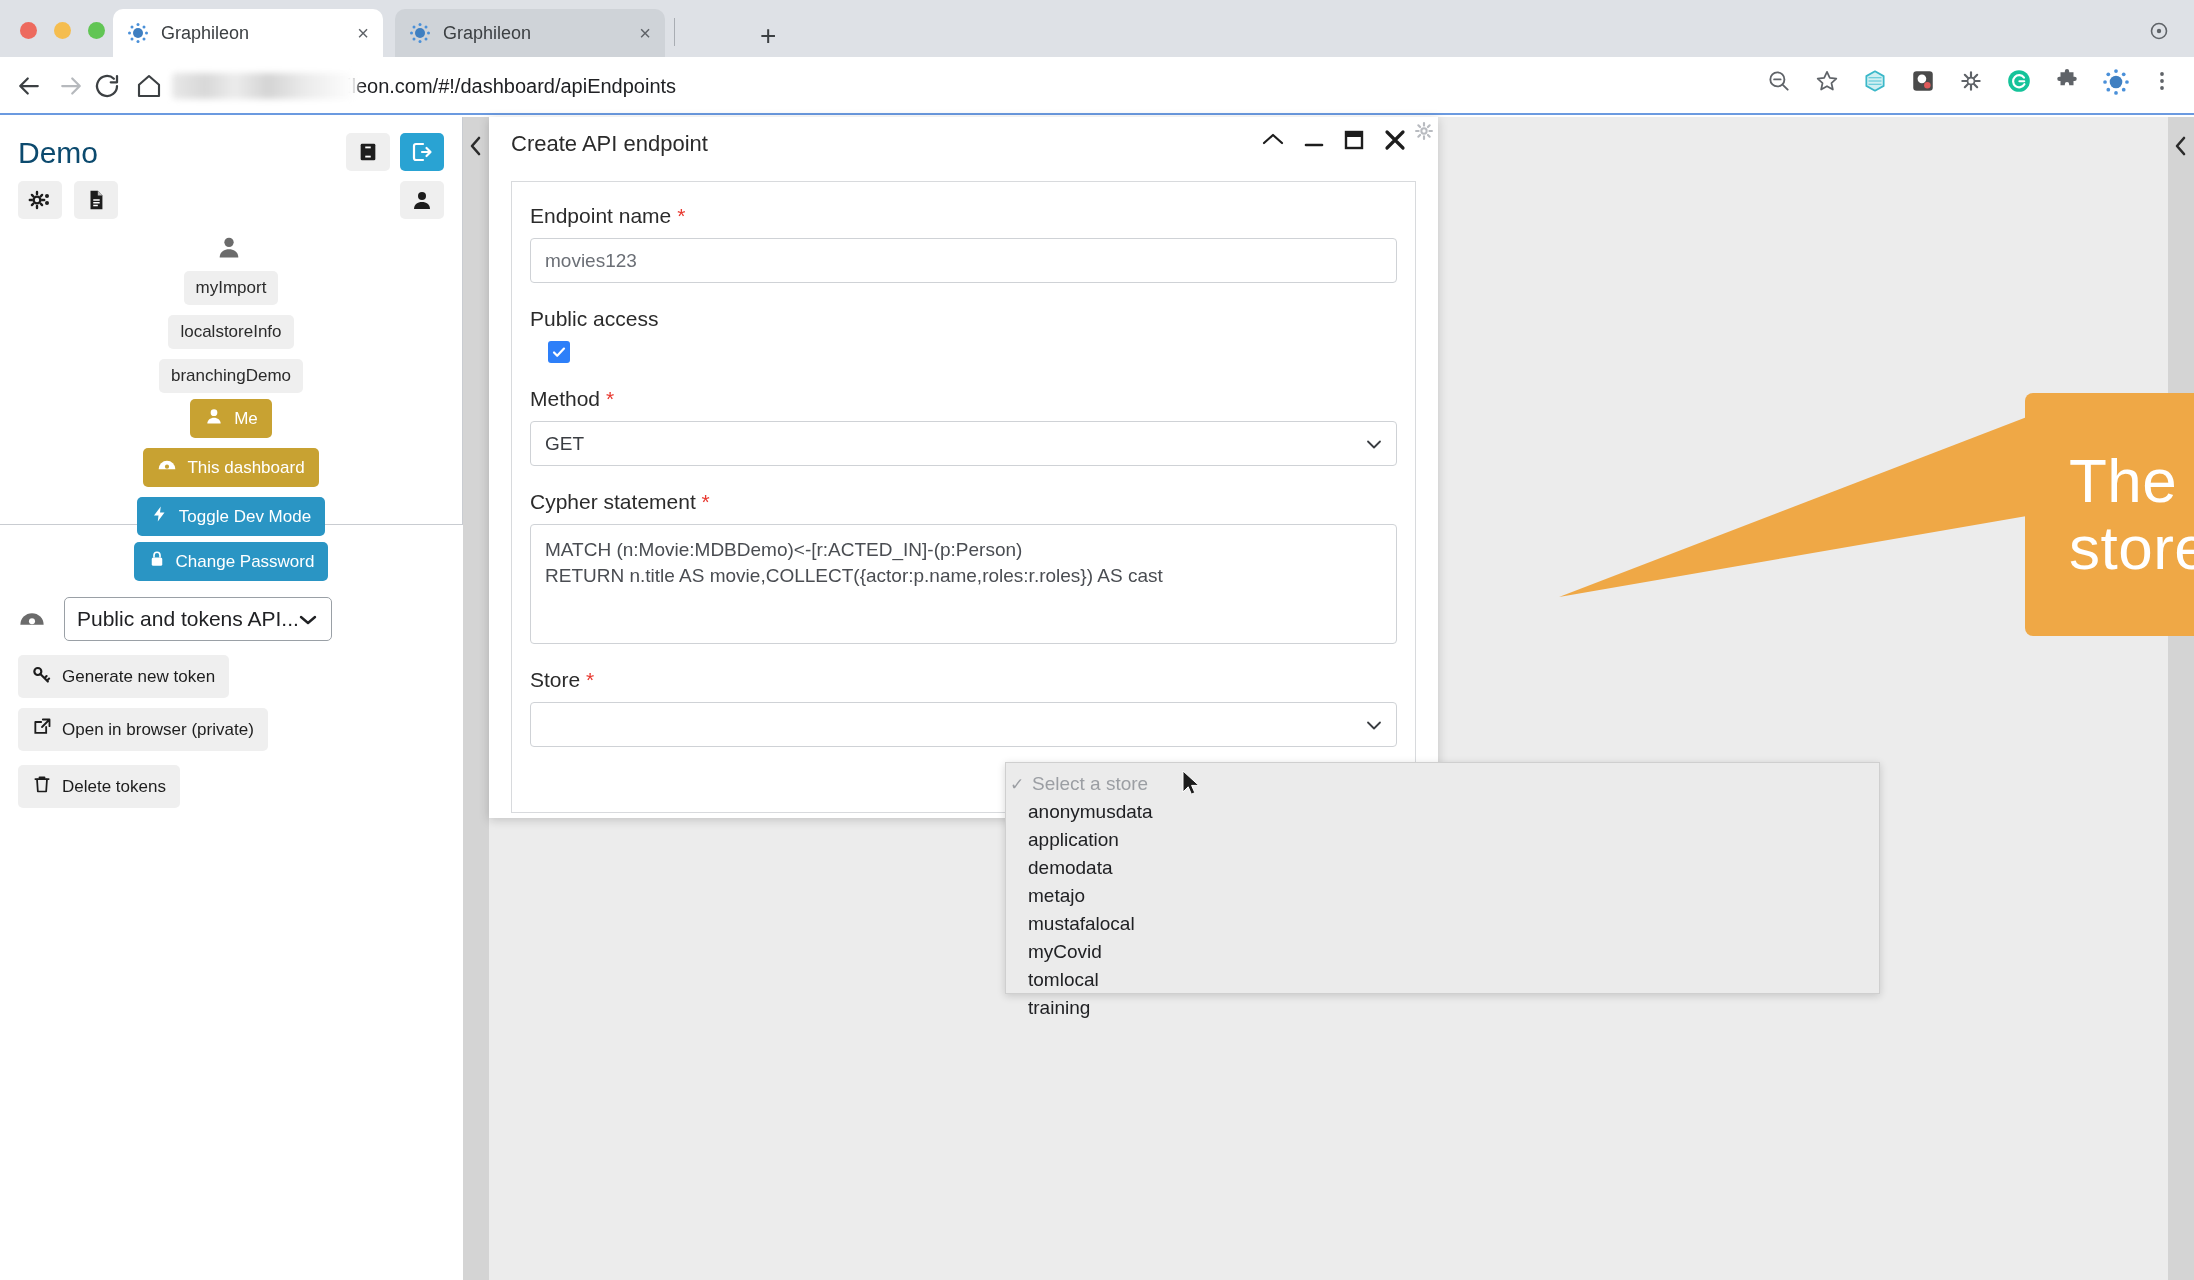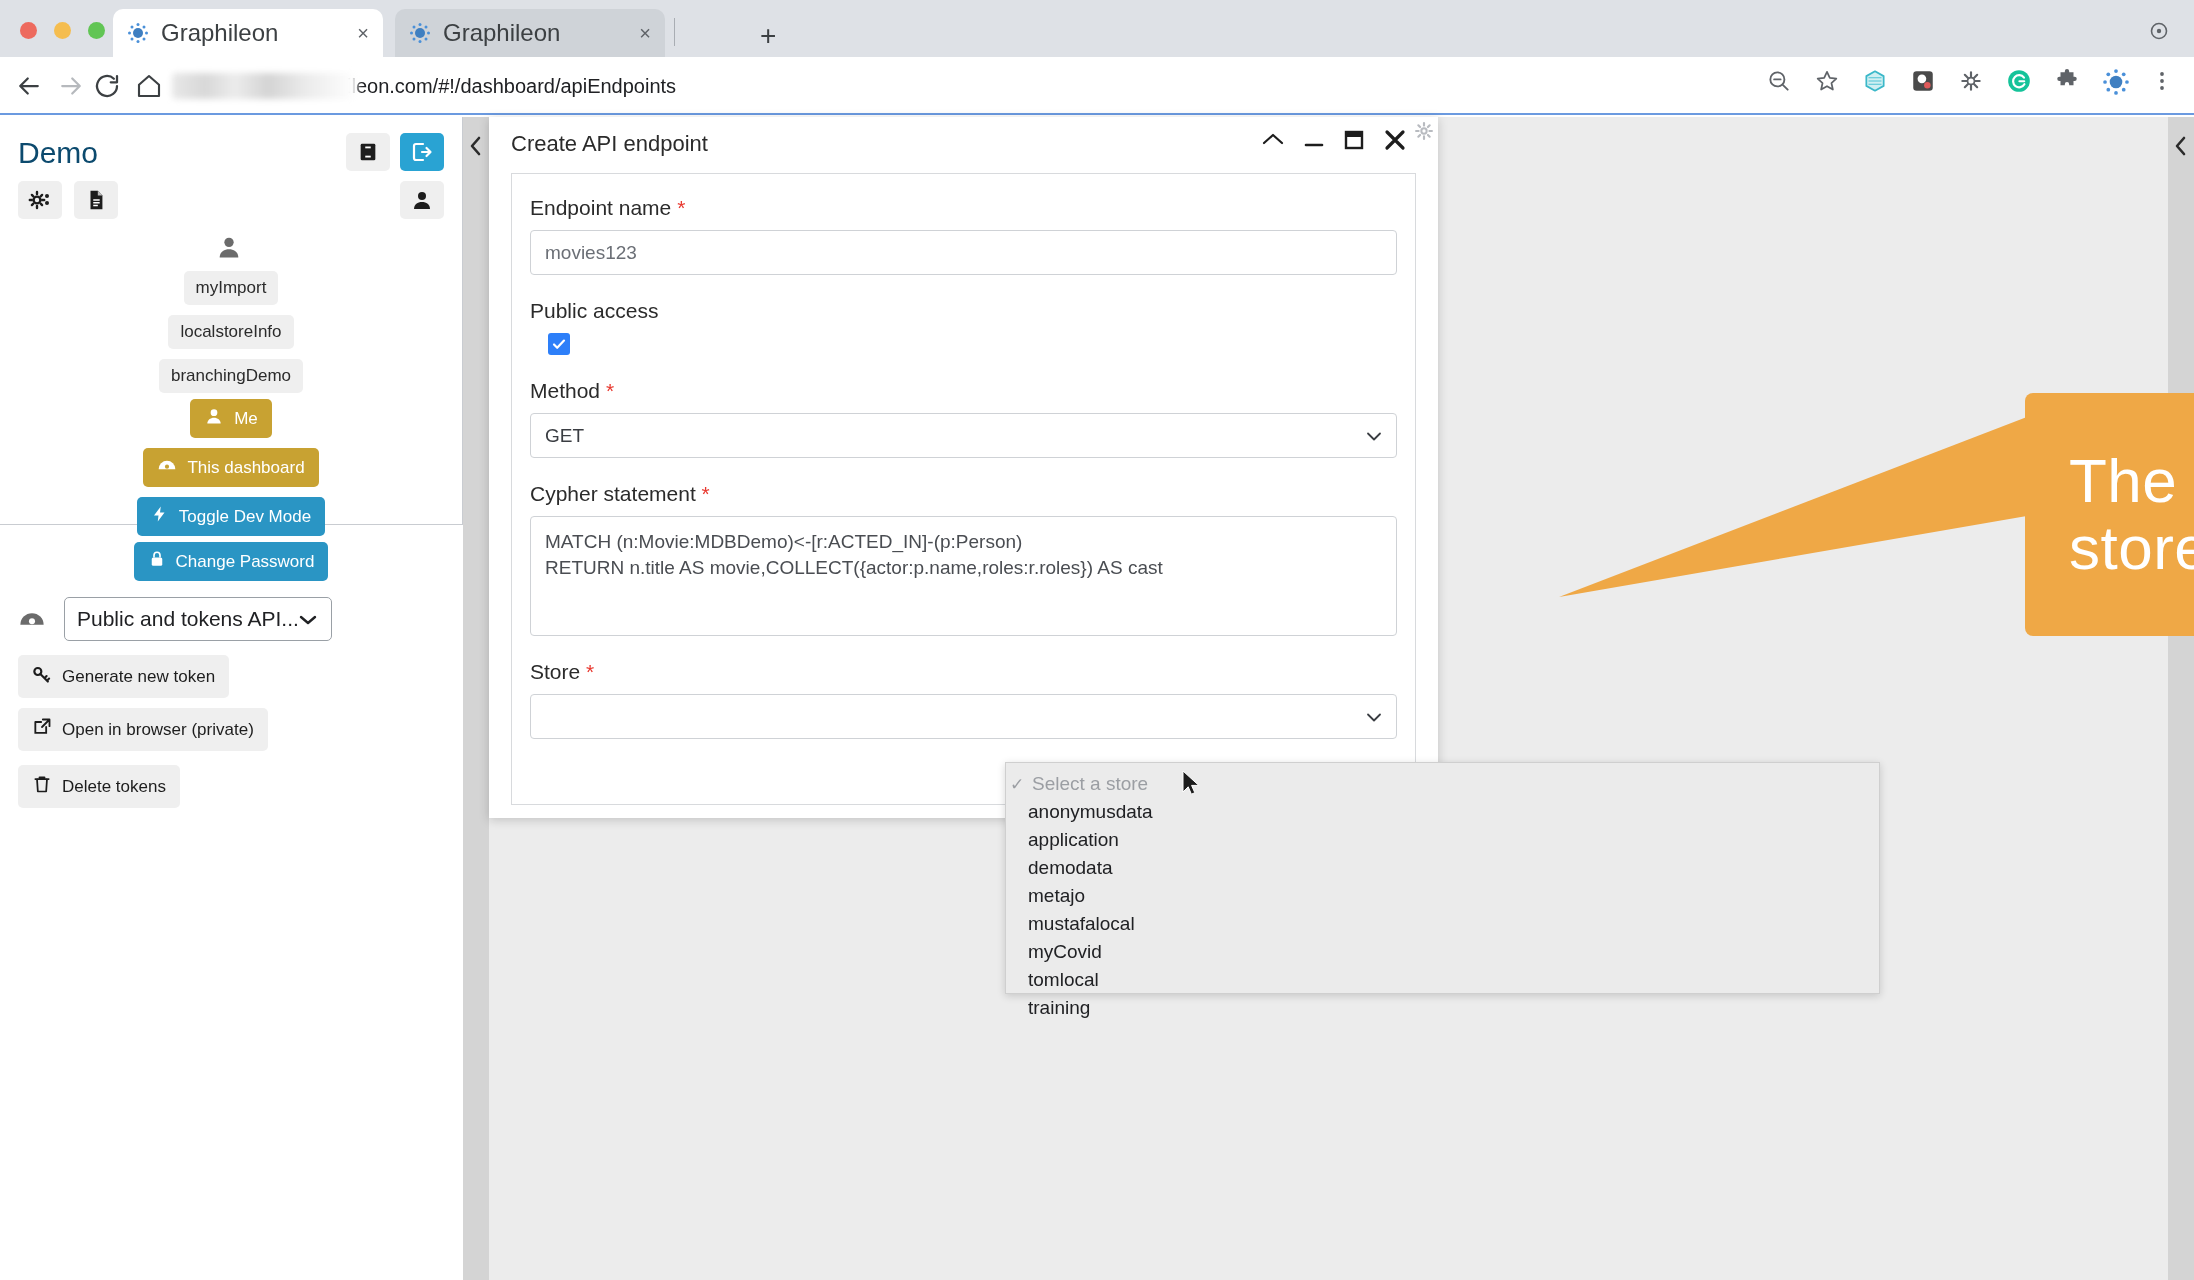--- a/index.html
+++ b/index.html
@@ -25,21 +25,21 @@
 
   .tab {
     position: absolute; top: 9px; height: 48px;
     border-radius: 10px 10px 0 0;
     display: flex; align-items: center; padding: 0 14px;
   }
   .tab.active { left: 113px; width: 270px; background: #ffffff; }
   .tab.inactive { left: 395px; width: 270px; background: #cfd3d8; }
   .tab-fav { width: 22px; height: 22px; flex: 0 0 22px; margin-right: 12px; position: relative; }
   .tab-title {
-    font-size: 24px; color: #3c4043; flex: 1 1 auto;
+    font-size: 18px; color: #3c4043; flex: 1 1 auto;
     white-space: nowrap; overflow: hidden; text-overflow: ellipsis;
   }
   .tab-close { font-size: 20px; color: #5f6368; line-height: 1; padding-left: 8px; }
   .tab-divider { position: absolute; left: 674px; top: 18px; width: 1px; height: 28px; background: #a9adb3; }
   .new-tab { position: absolute; left: 760px; top: 22px; font-size: 28px; color: #3c4043; line-height: 1; }
 
   .menu-dot-right { position: absolute; right: 26px; top: 22px; width: 18px; height: 18px; }
 
   .toolbar {
     position: absolute; left: 0; top: 57px; width: 2194px; height: 58px;
@@ -131,21 +131,21 @@
   .dialog {
     position: absolute; left: 0px; top: 0px; width: 949px; height: 701px;
     background: #ffffff; box-shadow: 0 2px 10px rgba(0,0,0,.18);
   }
   .dlg-head { position: relative; height: 52px; }
   .dlg-title { position: absolute; left: 22px; top: 14px; font-size: 22px; color: #2b2b2b; }
   .dlg-ctrls { position: absolute; right: 30px; top: 10px; display: flex; align-items: center; gap: 16px; }
   .dlg-gear { position: absolute; right: 4px; top: 4px; }
 
   .dlg-card {
-    position: absolute; left: 22px; top: 56px; width: 905px; height: 632px;
+    position: absolute; left: 22px; top: 64px; width: 905px; height: 632px;
     background: #ffffff; border: 1px solid #d8dadd;
     padding: 22px 18px;
   }
   .f-label { font-size: 21px; color: #2b2b2b; margin-bottom: 10px; }
   .req { color: #e8382f; font-size: 21px; }
   .f-input {
     width: 100%; height: 45px; border: 1px solid #cfd2d6; border-radius: 4px;
     background: #fff; display: flex; align-items: center; padding: 0 14px;
     font-size: 19px; color: #6b6f76;
   }

